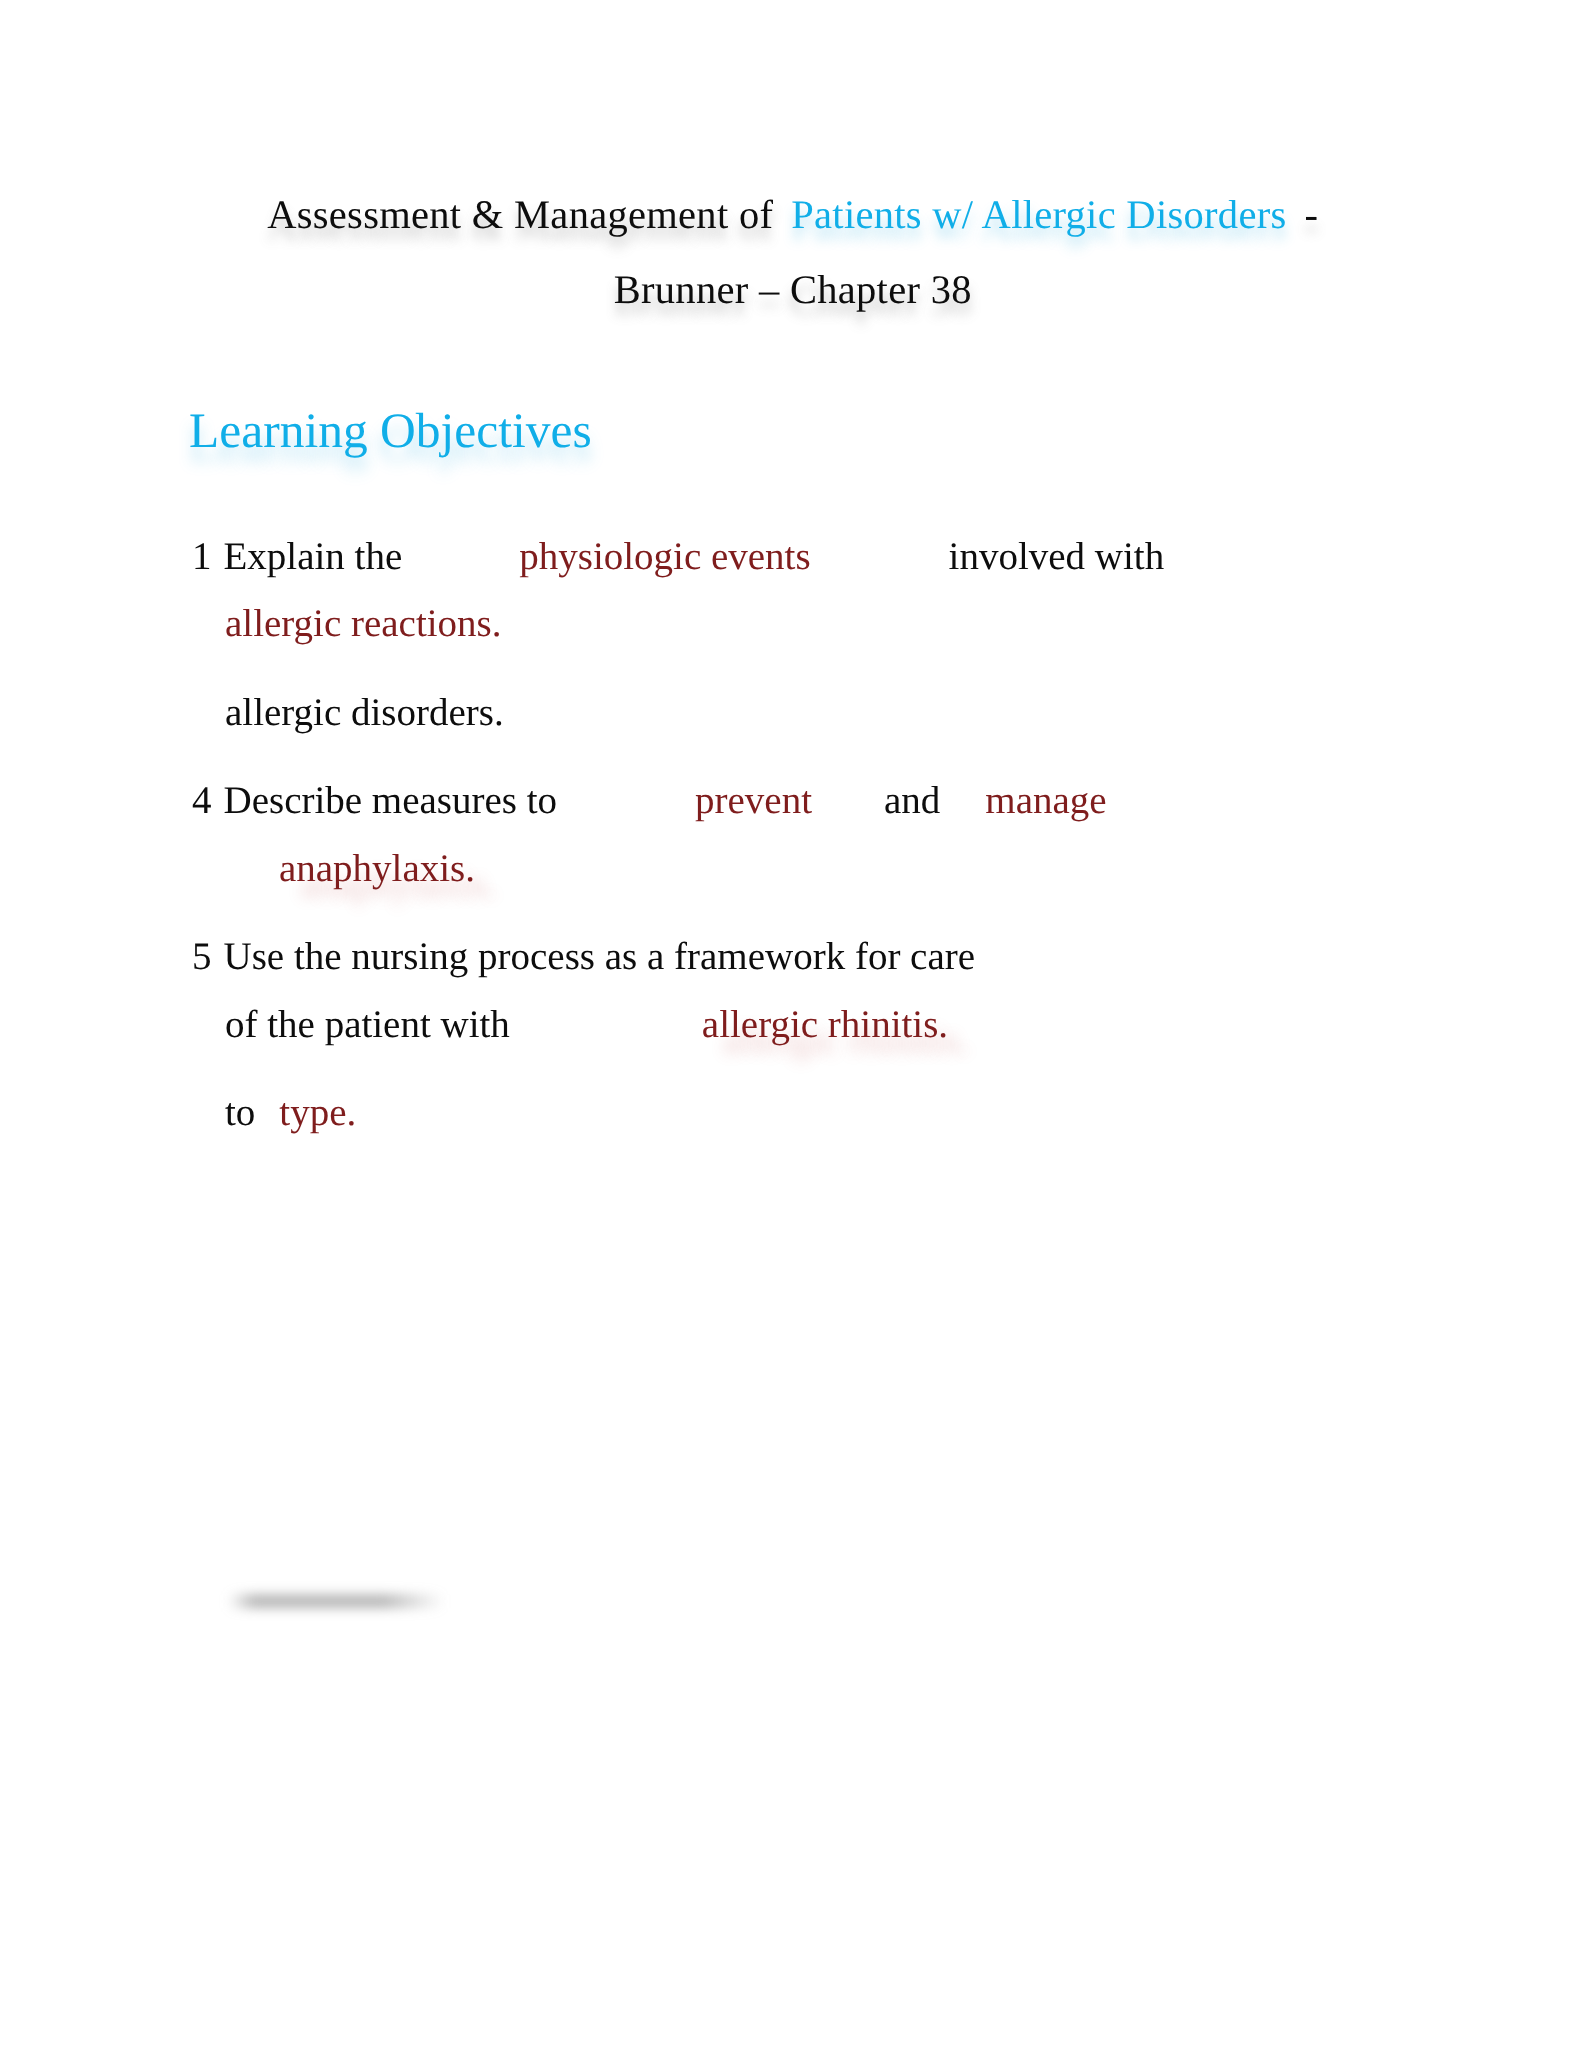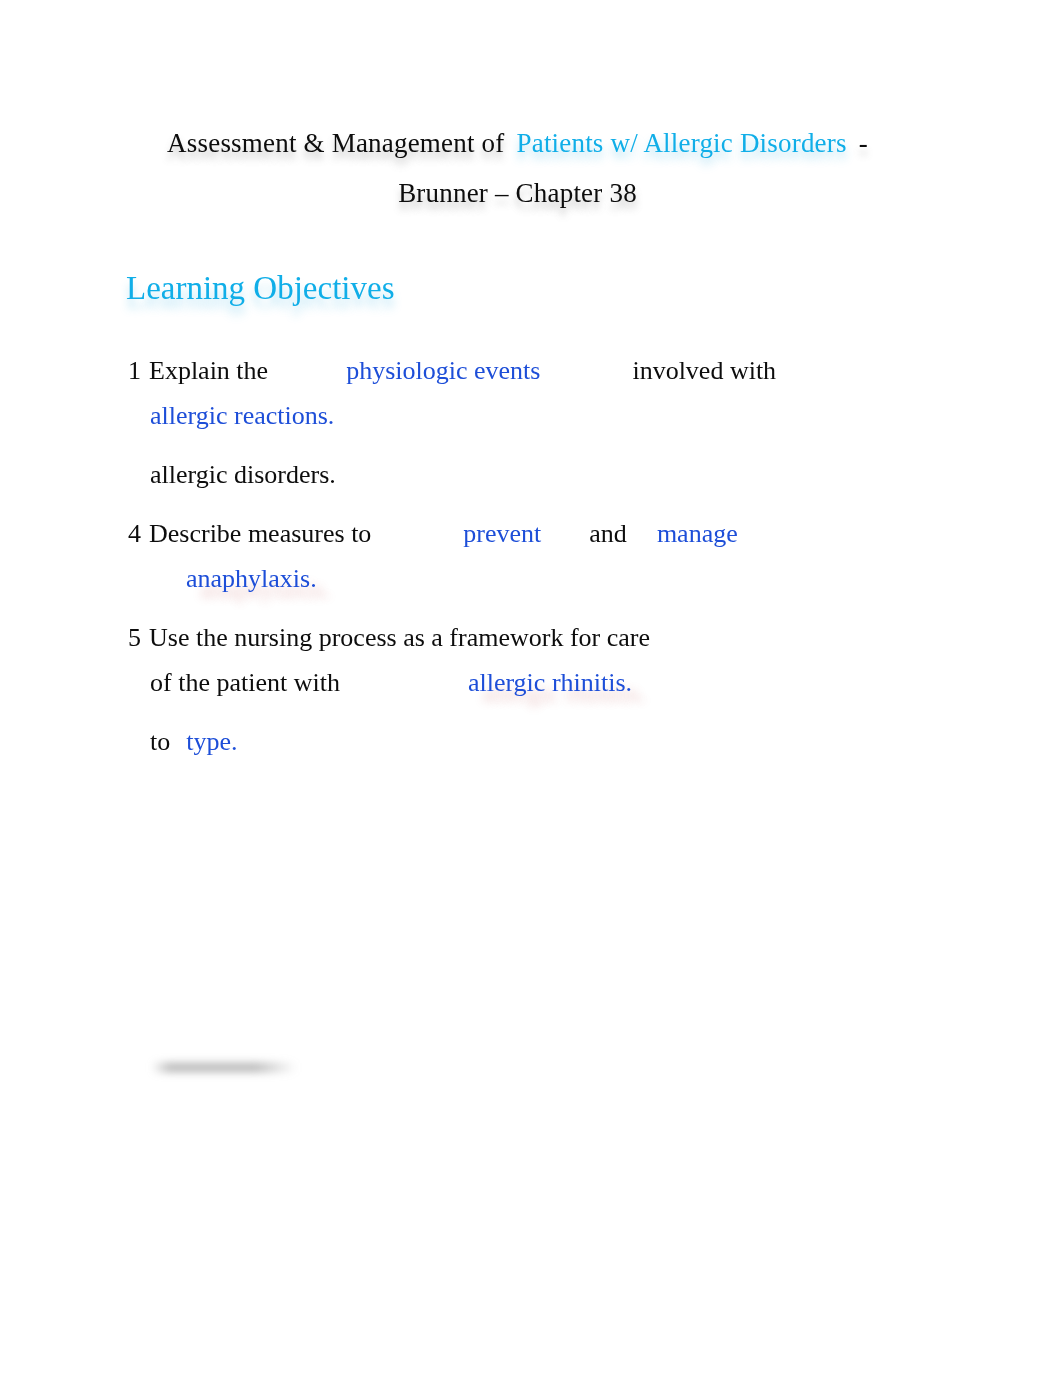--- a/index.html
+++ b/index.html
@@ -20,21 +20,21 @@
   .page {
     position: relative;
     width: 1062px;
     height: 1377px;
     background: #ffffff;
   }
 
   
   .title-block {
     position: absolute;
-    left: 7px;
+    left: 18px;
     top: 118px;
     width: 1021px;
     text-align: center;
   }
   .title-line {
     font-size: 27px;
     line-height: 50px;
     letter-spacing: 0.2px;
     white-space: nowrap;
     text-shadow: 0 7px 7px rgba(120,120,120,0.42);
@@ -73,21 +73,21 @@
   .obj-line {
     font-size: 26px;
     line-height: 45px;
     white-space: nowrap;
     color: #0d0d0d;
   }
   .obj-line.indent {
     padding-left: 22px;
   }
   .obj-line .red {
-    color: #1d4ed8;
+    color: #7f1d1d;
   }
   .obj-line .black {
     color: #0d0d0d;
   }
   
   .g1  { display: inline-block; width: 8px; }
   .g2  { display: inline-block; width: 16px; }
   .g3  { display: inline-block; width: 30px; }
   .g4  { display: inline-block; width: 48px; }
   .g5  { display: inline-block; width: 62px; }

